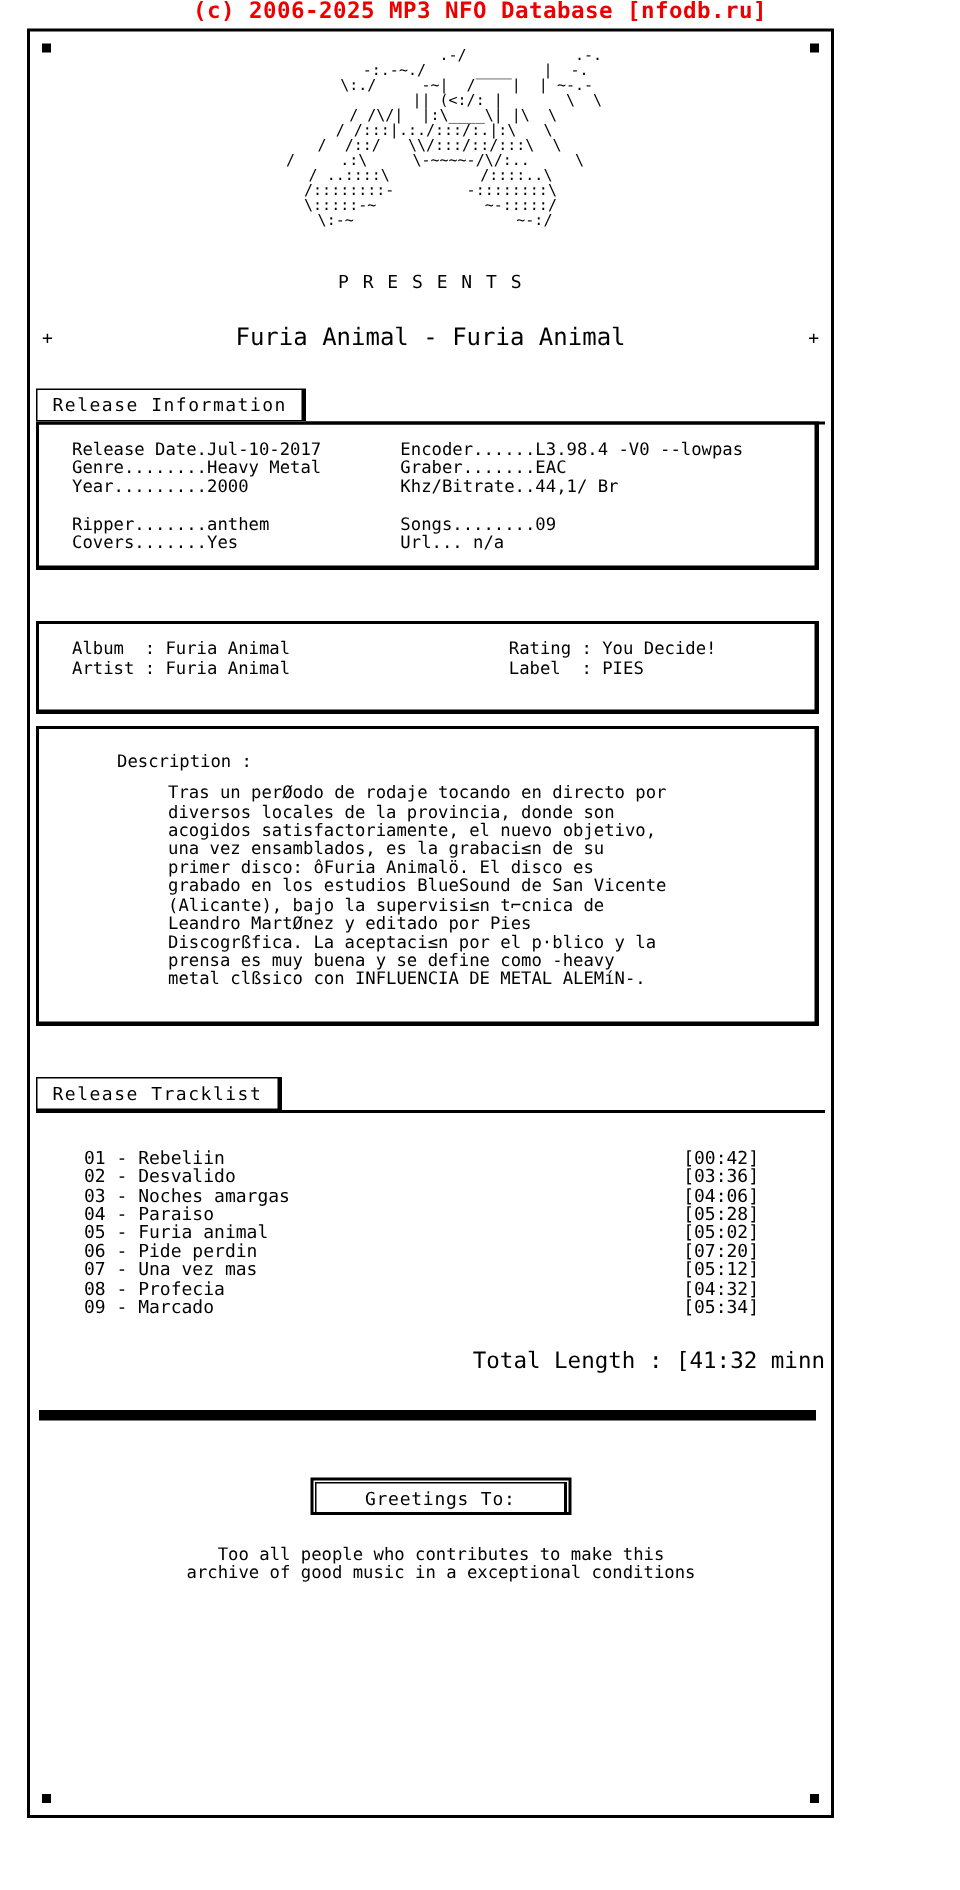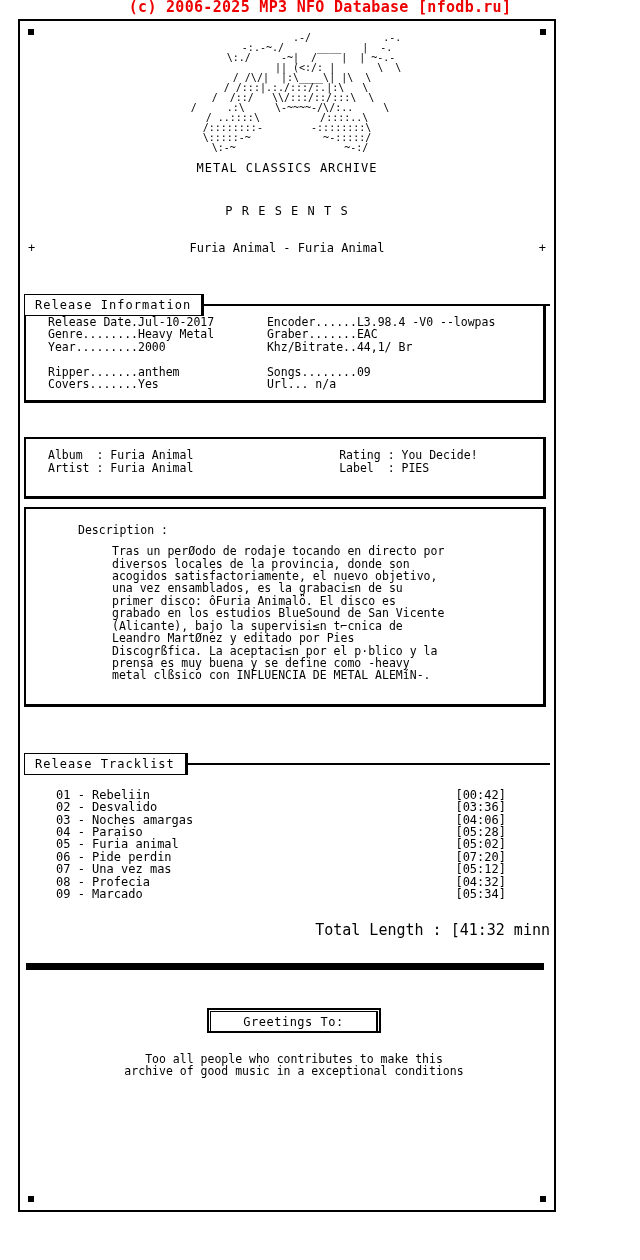--- a/index.html
+++ b/index.html
@@ -89,36 +89,36 @@
 
   .title-row {
     position: relative;
     padding-top: 22px;
     height: 16px;
   }
   .title-row .plus-l { position: absolute; left: 8px;  top: 22px; font-size: 12px; line-height: 16px;}
   .title-row .plus-r { position: absolute; right: 8px; top: 22px; font-size: 12px; line-height: 16px;}
   .title-row .rel-title {
     text-align: center;
-    font-size: 12px;
+    font-size: 16px;
     line-height: 16px;
     white-space: pre;
   }
 
   
   .section { position: relative; }
   .sec-head {
     position: relative;
     height: 22px;
     margin-left: 4px;
   }
   .sec-tab {
     position: absolute;
     left: 0;
-    top: 12px;
+    top: 0;
     height: 22px;
     box-sizing: border-box;
     border: 1px solid #000;
     border-right: 3px solid #000;
     padding: 0 10px;
     font-size: 12px;
     line-height: 20px;
     letter-spacing: 1px;
     white-space: pre;
     background: #fff;
@@ -247,21 +247,20 @@
         \:./     -~|  /‾‾‾‾|  | ~-.-
                  || (&lt;:/: |       \  \
      / /\/|  |:\____\| |\  \
    / /:::|.:./:::/:.|:\   \
   /  /::/   \\/:::/::/:::\  \
  /     .:\     \-~~~~-/\/:..     \
 / ..::::\          /::::..\
 /::::::::-        -::::::::\
 \:::::-~            ~-:::::/
  \:-~                  ~-:/</pre>
-    <div class="logo-caption">METAL CLASSICS ARCHIVE</div>
 
     <div class="presents">P R E S E N T S</div>
 
     <div class="title-row">
       <span class="plus-l">+</span>
       <span class="plus-r">+</span>
       <div class="rel-title">Furia Animal - Furia Animal</div>
     </div>
 
     <div class="spacer-26"></div>

